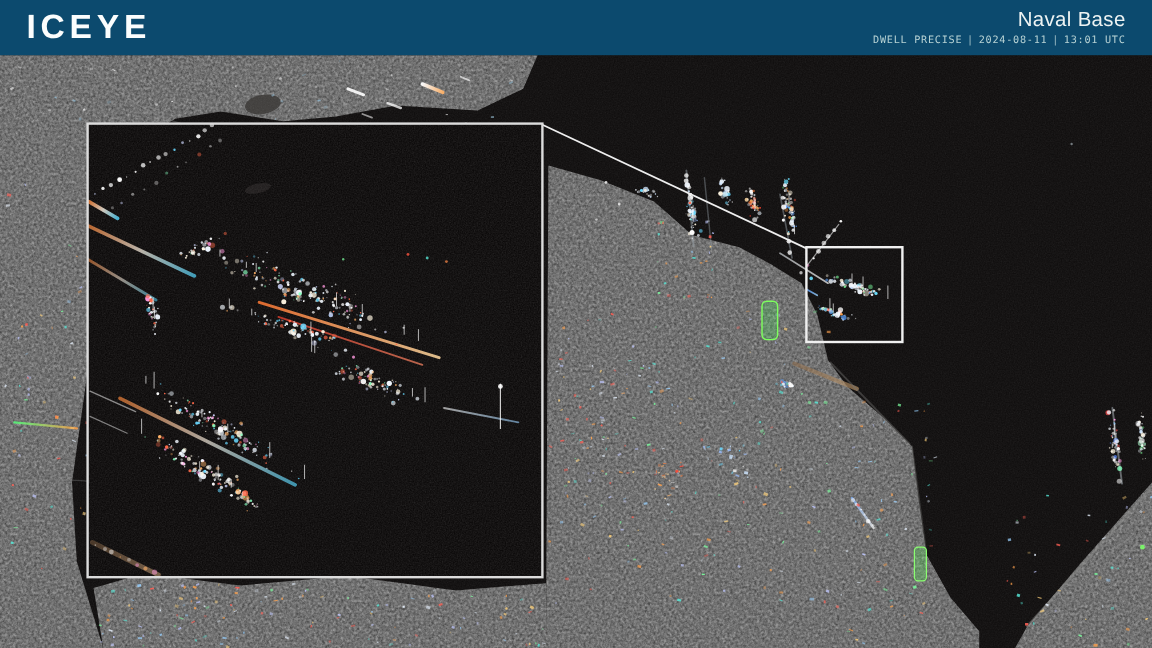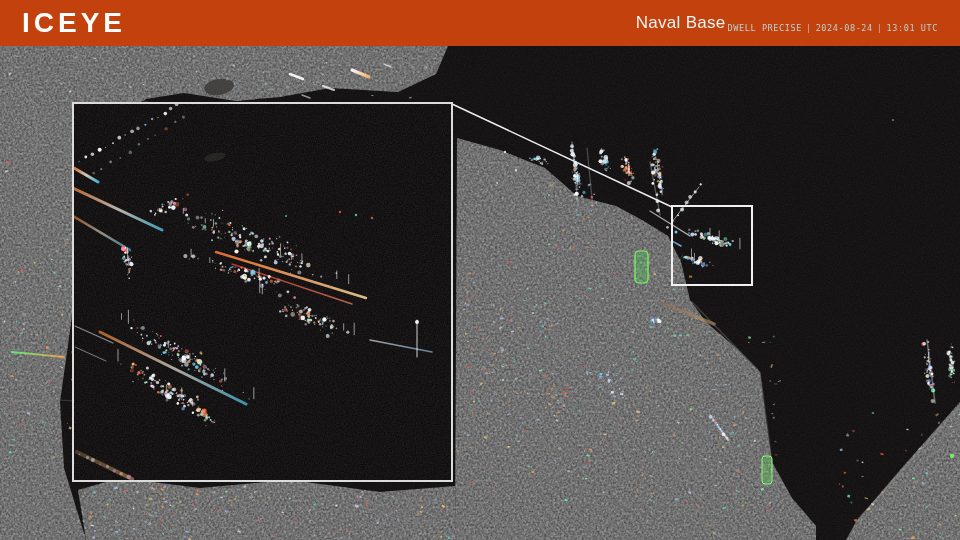--- a/index.html
+++ b/index.html
@@ -1,21 +1,21 @@
 <!DOCTYPE html>
 <html><head>
 <meta charset="utf-8">
 <style>
   *{margin:0;padding:0;box-sizing:border-box}
   html,body{width:960px;height:540px;overflow:hidden;background:#0c0a0a;font-family:"Liberation Sans",sans-serif}
   .stage{position:relative;width:960px;height:540px}
   .map-svg{position:absolute;left:0;top:0}
   .header{position:absolute;top:0;left:0;right:0;height:46px;display:flex;align-items:center;justify-content:space-between;padding:0 22px}
   .logo{font-weight:bold;font-size:28px;letter-spacing:4px;line-height:1}
-  .h-right{display:flex;justify-content:space-between;align-items:flex-end;gap:2px;text-align:right}
+  .h-right{display:flex;flex-direction:column;justify-content:space-between;align-items:flex-end;gap:2px;text-align:right}
   .title{font-size:17px;letter-spacing:.3px}
   .meta{font-family:"DejaVu Sans Mono",monospace;font-size:8.5px;letter-spacing:.6px;white-space:nowrap}
   .meta .sep{margin:0 4px;opacity:.85}
 </style>
 </head>
 <body>
 
 <div class="stage">
 
   <svg class="map-svg" width="960" height="540" viewBox="0 0 960 540">
@@ -1923,23 +1923,23 @@
         <circle cx="372" cy="218" r="1.2" fill="#ff8a4a" opacity="0.7"></circle>
         <circle cx="286" cy="216" r="1" fill="#7dffa0" opacity="0.7"></circle>
       </g>
     <g id="g-overlay">
         <line x1="452" y1="104" x2="672" y2="207" stroke="#eeeeee" stroke-width="1.5"></line>
         <rect x="73" y="103" width="379" height="378" fill="none" stroke="#dcdcdc" stroke-width="2"></rect>
         <rect x="672" y="206" width="80" height="79" fill="none" stroke="#f0f0f0" stroke-width="2"></rect>
       </g>
   </svg>
 
-  <div class="header" style="background: #c2410c;">
+  <div class="header" style="background: #0c4a6e;">
     <div class="logo" style="color: rgb(251, 253, 253);">ICEYE</div>
     <div class="h-right">
       <div class="title" style="color: rgb(237, 243, 243);">Naval Base</div>
       <div class="meta" style="color: rgb(183, 210, 212);">
-        <span>DWELL PRECISE</span><span class="sep">|</span><span>2024-08-24</span><span class="sep">|</span><span>13:01 UTC</span>
+        <span>DWELL PRECISE</span><span class="sep">|</span><span>2024-08-11</span><span class="sep">|</span><span>13:01 UTC</span>
       </div>
     </div>
   </div>
 
 </div>
 
 </body></html>

